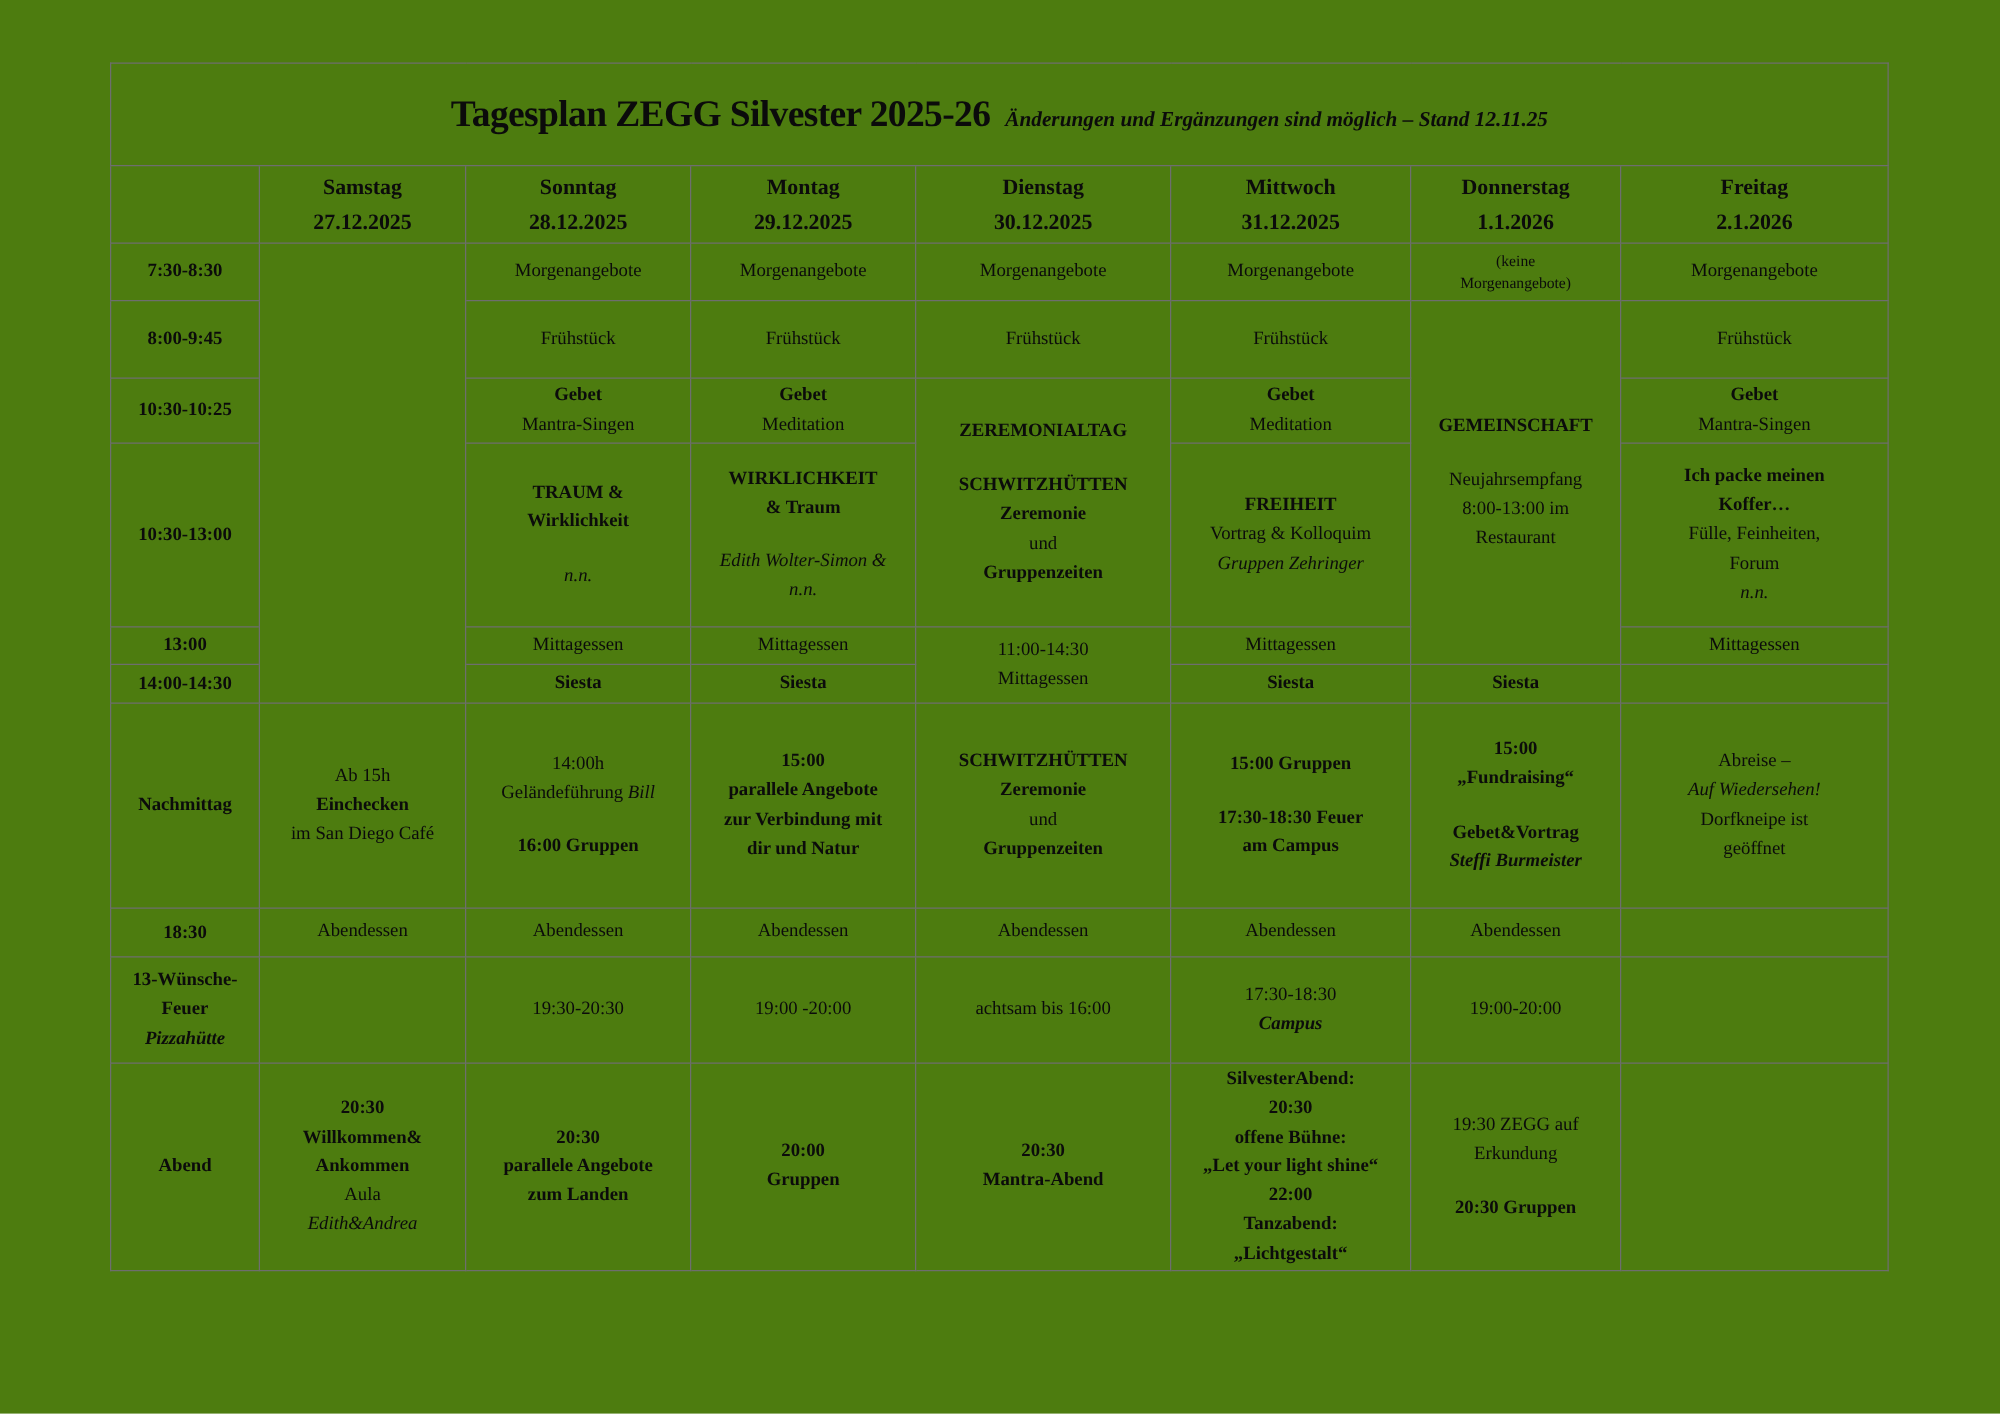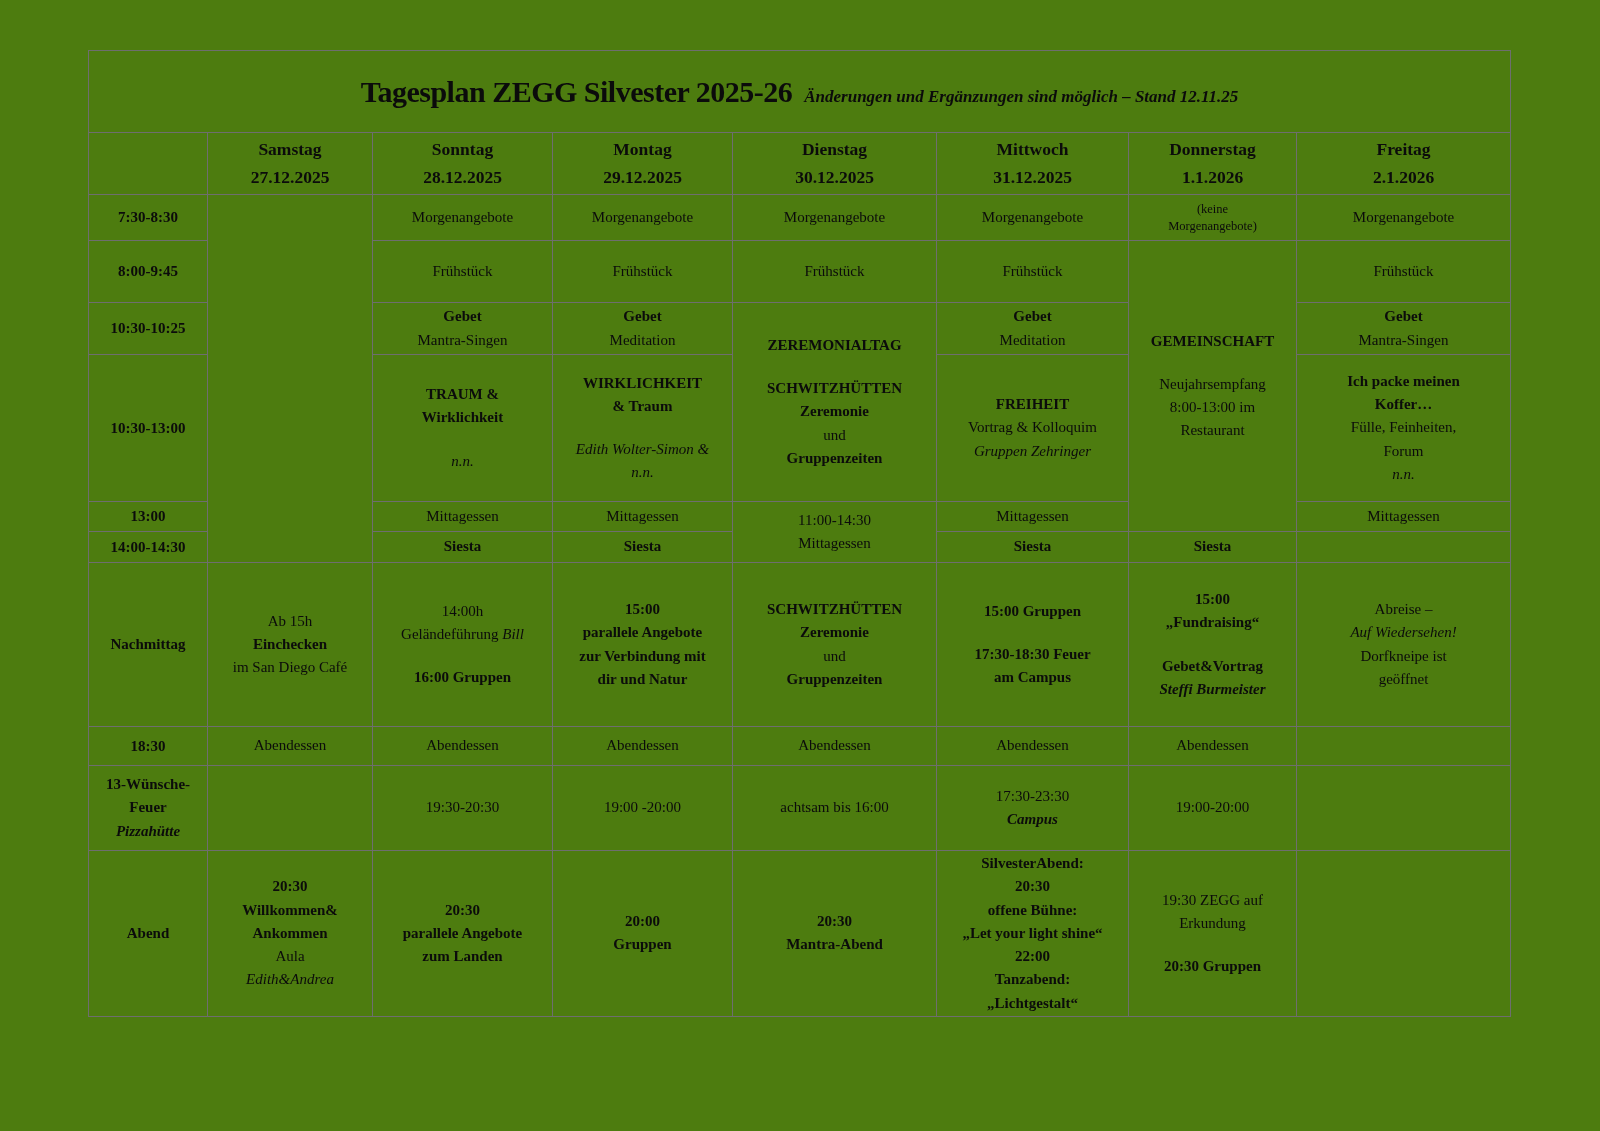--- a/index.html
+++ b/index.html
@@ -316,21 +316,21 @@
     <td>
             <div class="ln"><span class="t">19:30-20:30</span></div>
           </td>
     <td>
             <div class="ln"><span class="t">19:00 -20:00</span></div>
           </td>
     <td>
             <div class="ln"><span class="t">achtsam bis 16:00</span></div>
           </td>
     <td>
-            <div class="ln"><span class="t">17:30-23:30</span></div>
+            <div class="ln"><span class="t">17:30-18:30</span></div>
             <div class="ln bi"><span class="t">Campus</span></div>
           </td>
     <td>
             <div class="ln"><span class="t">19:00-20:00</span></div>
           </td>
     <td></td>
   </tr>
 
   <tr class="r10">
     <td class="timecol"><span class="t">Abend</span></td>

